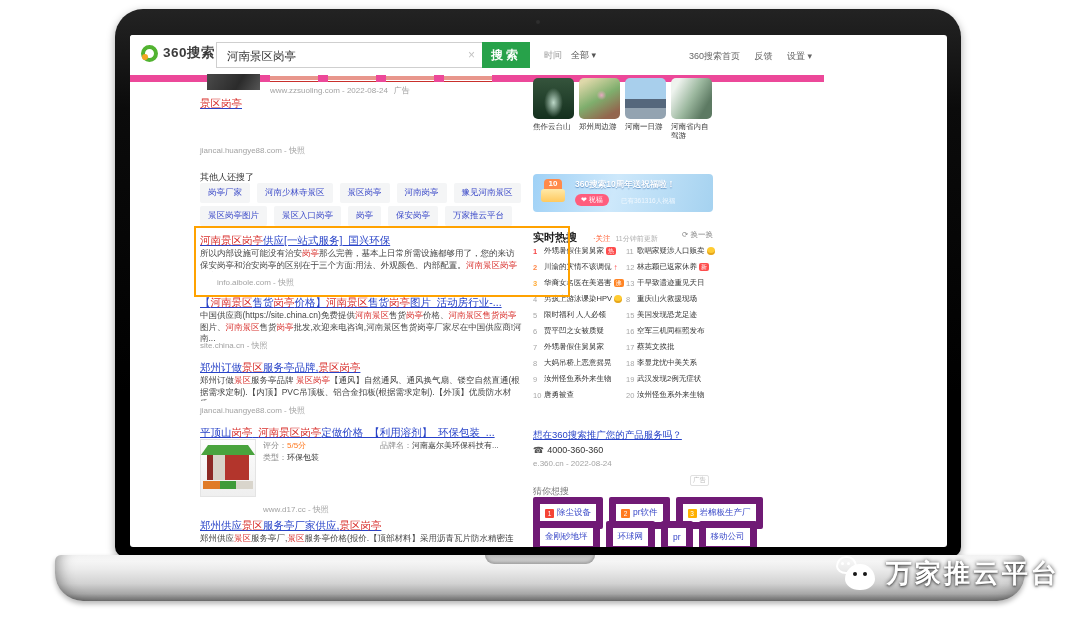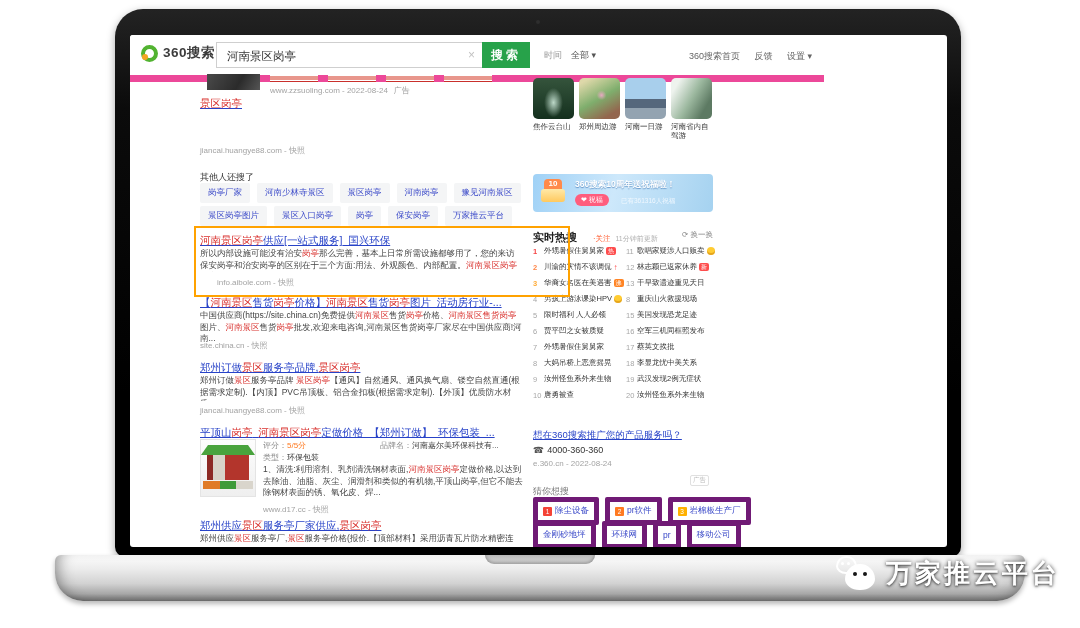--- a/index.html
+++ b/index.html
@@ -113,21 +113,21 @@
     box-shadow:inset 0 -2px 0 rgba(200,120,0,.45);}
 
   
   .promo-title{position:absolute;left:403px;top:394px;font-size:9.5px;color:#2843c8;text-decoration:underline;white-space:nowrap;cursor:pointer;}
   .promo-phone{position:absolute;left:403px;top:410px;font-size:9px;color:#333;}
   .promo-phone .ph-ic{color:#555;margin-right:3px;font-size:9px;}
   .promo-url{position:absolute;left:403px;top:424px;font-size:8px;color:#a3a3a3;}
   .promo-ad{position:absolute;left:560px;top:440px;font-size:6.5px;color:#bbb;border:1px solid #e0e0e0;border-radius:2px;padding:0 2px;}
   .guess-header{position:absolute;left:403px;top:450px;font-size:9px;color:#777;}
   .guess-row{position:absolute;left:403px;display:flex;}
-  .gchip{display:inline-flex;align-items:center;border:5px solid #701a75;border-radius:2px;padding:3px 5px;margin-right:6px;
+  .gchip{display:inline-flex;align-items:center;border:7px solid #701a75;border-radius:2px;padding:3px 5px;margin-right:6px;
     font-size:8.5px;color:#3948c8;white-space:nowrap;cursor:pointer;background:#fff;}
   .gn{flex-shrink:0;width:9px;height:9px;border-radius:1px;color:#fff;font-size:6.5px;font-style:normal;text-align:center;line-height:9px;margin-right:3px;}
   .n1{background:#f44336;}.n2{background:#ff7a21;}.n3{background:#ffb100;}
 
   
   .watermark{position:absolute;left:836px;top:556px;z-index:10;display:flex;align-items:flex-start;}
   .wc-icon{position:relative;width:42px;height:40px;flex-shrink:0;}
   .wc-small{position:absolute;left:0;top:0;width:17px;height:14px;border:2.5px solid #fff;border-radius:50% 50% 50% 50%/60% 60% 45% 45%;}
   .wc-small i{position:absolute;top:4px;width:3px;height:3px;border-radius:50%;background:#fff;}
   .wc-small i.e1{left:3px;}.wc-small i.e2{left:9px;}
@@ -202,36 +202,35 @@
       <div class="rurl" style="left:87px;top:242px;">info.aibole.com - 快照</div>
 
       <div class="rtitle" style="left:70px;top:261px;width:330px;"><span>【</span><span class="hl">河南景区</span><span>售货</span><span class="hl">岗亭</span><span>价格】</span><span class="hl">河南景区</span><span>售货</span><span class="hl">岗亭</span><span>图片_活动房行业-...</span></div>
       <div class="rdesc" style="left:70px;top:275px;width:322px;height:34px;"><span>中国供应商(https://site.china.cn)免费提供</span><span class="hl">河南景区</span><span>售货</span><span class="hl">岗亭</span><span>价格、</span><span class="hl">河南景区售货岗亭</span><span>图片、</span><span class="hl">河南景区</span><span>售货</span><span class="hl">岗亭</span><span>批发,欢迎来电咨询,河南景区售货岗亭厂家尽在中国供应商!河南...</span></div>
       <div class="rurl" style="left:70px;top:305px;">site.china.cn - 快照</div>
 
       <div class="rtitle" style="left:70px;top:326px;width:330px;"><span>郑州订做</span><span class="hl">景区</span><span>服务亭品牌,</span><span class="hl">景区岗亭</span></div>
       <div class="rdesc" style="left:70px;top:340px;width:322px;height:26px;"><span>郑州订做</span><span class="hl">景区</span><span>服务亭品牌 </span><span class="hl">景区岗亭</span><span>【通风】自然通风、通风换气扇、镂空自然直通(根据需求定制).【内顶】PVC吊顶板、铝合金扣板(根据需求定制).【外顶】优质防水材质...</span></div>
       <div class="rurl" style="left:70px;top:370px;">jiancai.huangye88.com - 快照</div>
 
-      <div class="rtitle" style="left:70px;top:391px;width:330px;"><span>平顶山</span><span class="hl">岗亭</span><span>_</span><span class="hl">河南景区岗亭</span><span>定做价格_【郑州订做】_环保包装_...</span></div>
+      <div class="rtitle" style="left:70px;top:391px;width:330px;"><span>平顶山</span><span class="hl">岗亭</span><span>_</span><span class="hl">河南景区岗亭</span><span>定做价格_【利用溶剂】_环保包装_...</span></div>
       <div class="kiosk">
         <div class="k-roof"></div>
           <div class="k-body"></div>
           <div class="k-base"></div>
       </div>
       <div class="abs" style="left:133px;top:405px;font-size:8px;">
         <span class="meta-label">评分：</span><span style="color:#ff7a21;">5/5分</span>
       </div>
       <div class="abs" style="left:250px;top:405px;font-size:8px;white-space:nowrap;">
         <span class="meta-label">品牌名：</span><span class="meta-val">河南嘉尔美环保科技有...</span>
       </div>
       <div class="abs" style="left:133px;top:417px;font-size:8px;">
         <span class="meta-label">类型：</span><span class="meta-val">环保包装</span>
       </div>
-      <div class="rdesc" style="left:133px;top:429px;width:260px;height:36px;"><span>1、清洗:利用溶剂、乳剂清洗钢材表面,</span><span class="hl">河南景区岗亭</span><span>定做价格,以达到去除油、油脂、灰尘、润滑剂和类似的有机物,平顶山岗亭,但它不能去除钢材表面的锈、氧化皮、焊...</span></div>
       <div class="rurl" style="left:133px;top:469px;">www.d17.cc - 快照</div>
 
       <div class="rtitle" style="left:70px;top:484px;width:330px;"><span>郑州供应</span><span class="hl">景区</span><span>服务亭厂家供应,</span><span class="hl">景区岗亭</span></div>
       <div class="rdesc" style="left:70px;top:498px;width:322px;height:13px;"><span>郑州供应</span><span class="hl">景区</span><span>服务亭厂,</span><span class="hl">景区</span><span>服务亭价格(报价.【顶部材料】采用沥青瓦片防水精密连接工艺及...</span></div>
 
       <div class="rimgs" id="right-images">
           <div class="rimg">
             <div class="rimg-ph ph0"></div>
             <div class="rimg-cap">焦作云台山</div>
           </div>

